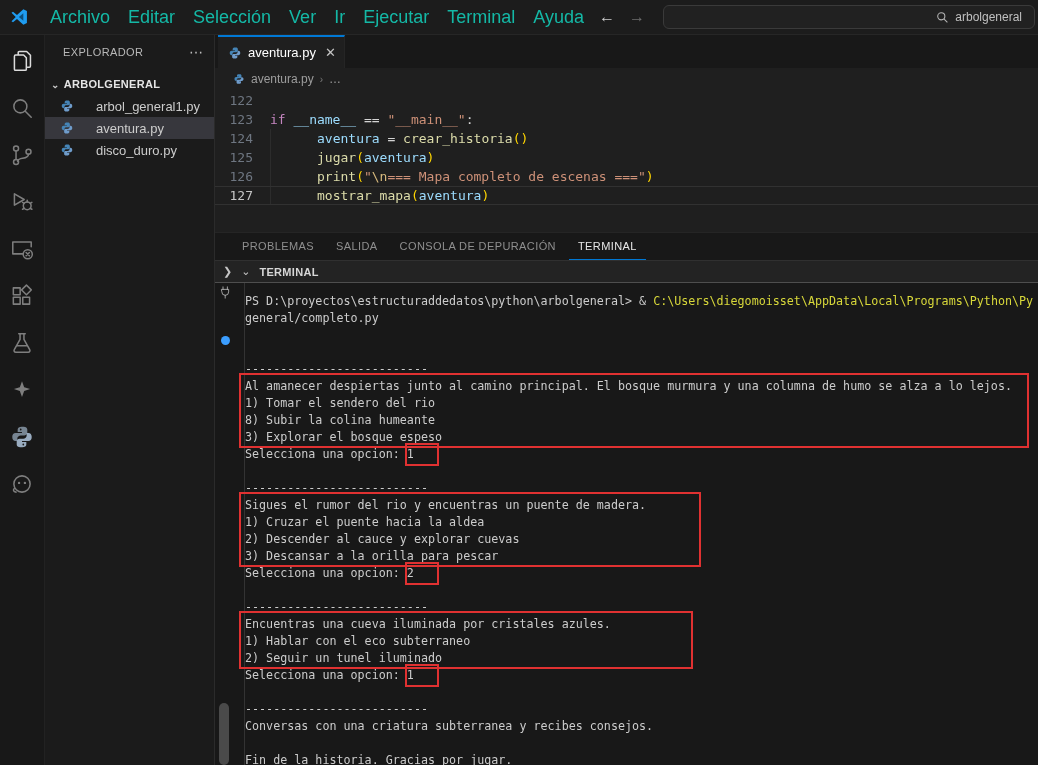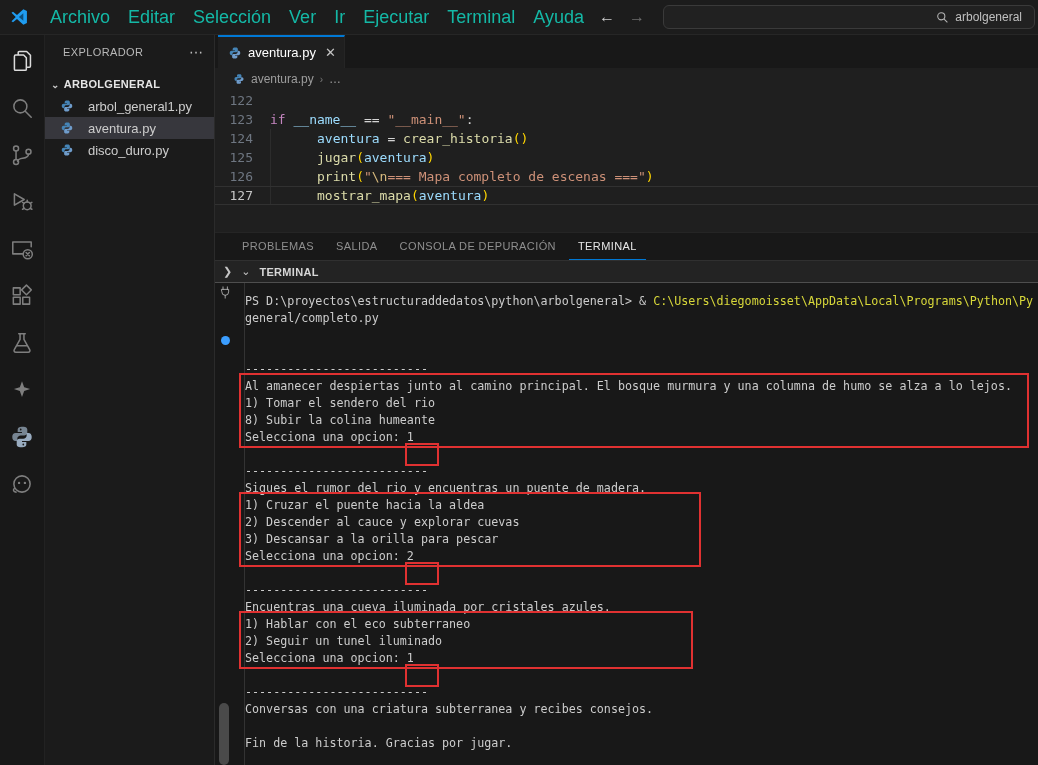--- a/index.html
+++ b/index.html
@@ -26,21 +26,21 @@
   .ab-icon.active svg { stroke:#e7e7e7; }
   .ab-icon.fillicon svg { stroke:none; }
 
   .sidebar { width:170px; background:#1b1b1b; border-right:1px solid #2b2b2b; font-size:13px; }
   .sb-header { height:32px; display:flex; align-items:center; padding:2px 10px 0 18px; }
   .sb-title { font-size:11px; color:#b8b8b8; letter-spacing:.4px; flex:1; }
   .sb-more { color:#bdbdbd; font-size:14px; letter-spacing:1px; }
   .sb-section { height:22px; display:flex; align-items:center; gap:4px; padding-left:6px; margin-top:6px;
     font-size:11px; font-weight:bold; color:#e5e5e5; letter-spacing:.3px; }
   .sb-chev { font-size:10px; color:#cccccc; transform:scaleY(.9); }
-  .file-row { height:22px; display:flex; align-items:center; gap:14px; padding-left:15px; color:#cccccc; cursor:default; }
+  .file-row { height:22px; display:flex; align-items:center; gap:22px; padding-left:15px; color:#cccccc; cursor:default; }
   .file-row.selected { background:#37373d; }
   .py-icon { width:14px; height:14px; flex:0 0 auto; }
 
   .editorcol { flex:1; display:flex; flex-direction:column; background:#1f1f1f; min-width:0; }
   .tabbar { height:33px; background:#181818; display:flex; align-items:stretch; }
   .tab { width:127px; margin-left:3px; background:#1f1f1f; border-top:2px solid #0078d4; border-right:1px solid #252525;
     display:flex; align-items:center; gap:6px; padding:0 8px 0 10px; font-size:13px; color:#ffffff; }
   .tab-close { margin-left:auto; color:#c5c5c5; font-size:13px; }
   .breadcrumb { height:22px; display:flex; align-items:center; gap:6px; padding-left:18px; font-size:12px; color:#9d9d9d; background:#1f1f1f; }
   .bc-sep { font-size:10px; color:#7a7a7a; }
@@ -269,20 +269,21 @@
       </div>
       <div class="term-body" id="term-body">
           <div class="tline"><span>PS D:\proyectos\estructuraddedatos\python\arbolgeneral&gt; &amp; </span><span class="tcmd">C:\Users\diegomoisset\AppData\Local\Programs\Python\Py</span></div>
           <div class="tline">general/completo.py</div>
           <div class="tline">&nbsp;</div>
           <div class="tline">&nbsp;</div>
           <div class="tline">--------------------------</div>
           <div class="tline">Al amanecer despiertas junto al camino principal. El bosque murmura y una columna de humo se alza a lo lejos.</div>
           <div class="tline">1) Tomar el sendero del rio</div>
           <div class="tline">8) Subir la colina humeante</div>
+          <div class="tline">3) Explorar el bosque espeso</div>
           <div class="tline">Selecciona una opcion: 1</div>
           <div class="tline">&nbsp;</div>
           <div class="tline">--------------------------</div>
           <div class="tline">Sigues el rumor del rio y encuentras un puente de madera.</div>
           <div class="tline">1) Cruzar el puente hacia la aldea</div>
           <div class="tline">2) Descender al cauce y explorar cuevas</div>
           <div class="tline">3) Descansar a la orilla para pescar</div>
           <div class="tline">Selecciona una opcion: 2</div>
           <div class="tline">&nbsp;</div>
           <div class="tline">--------------------------</div>

